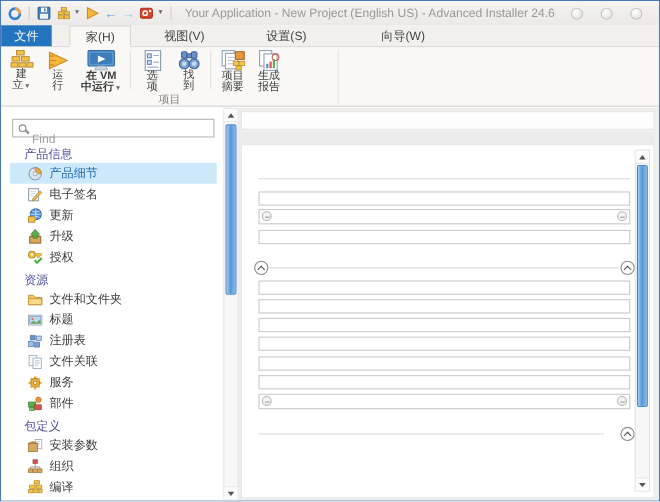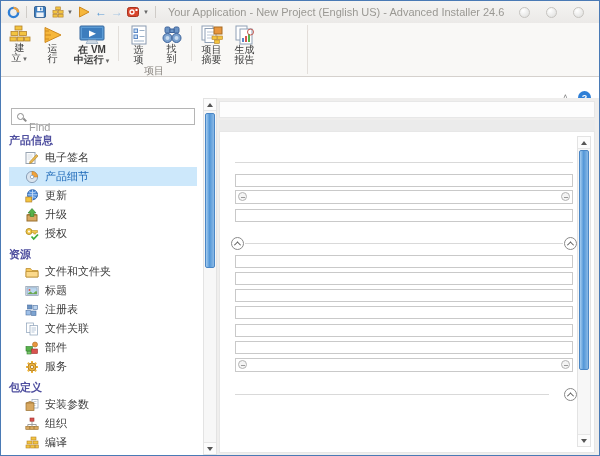--- a/index.html
+++ b/index.html
@@ -59,21 +59,21 @@
 
   
   .sidebar { width:202px; background:#fff; font-size:11px; overflow:hidden; position:relative; }
   .findbox { margin:10px 8px 4px 10px; height:17px; border:1px solid #b5b5b5; background:#fff;
              display:flex; align-items:center; padding:0 5px; gap:5px; }
   .mag { width:7px; height:7px; border:1.5px solid #8a8a8a; border-radius:50%; position:relative; flex:none; }
   .mag::after { content:""; position:absolute; width:4px; height:1.5px; background:#8a8a8a;
                 transform:rotate(45deg); right:-3.5px; bottom:-1.5px; }
   .find-input { border:none; outline:none; flex:1; font-size:11px; color:#444; background:transparent;margin-top:20px; }
   .find-input::placeholder { color:#a0a0a0; }
-  .side-header { color:#4f4f9f; font-weight:bold; height:19px; padding:4px 0 0 8px; }
+  .side-header { color:#4f4f9f; font-weight:normal; height:19px; padding:4px 0 0 21px; }
   .side-item { display:flex; align-items:center; gap:6px; height:19px; padding-left:24px; color:#3c3c3c; }
   .side-item.selected { background:#cde8fb; color:#1c68b8; margin:0 6px 0 8px; padding-left:16px; }
   .sicon { width:14px; height:14px; flex:none; display:flex; align-items:center; }
 
   
   .scrollbar { width:14px; background:#f7f7f7; border:1px solid #e3e3e3; display:flex;
                flex-direction:column; }
   .sb-btn { height:12px; background:#fcfcfc; border-bottom:1px solid #e6e6e6; display:flex;
             align-items:center; justify-content:center; flex:none; }
   .sb-btn.bottom { border-bottom:none; border-top:1px solid #e6e6e6; }
@@ -159,20 +159,27 @@
     <span class="qat-caret">▼</span>
     <span class="qat-sep"></span>
     <span class="title-text">Your Application - New Project (English US) - Advanced Installer 24.6</span>
     <span class="win-controls">
       <span class="win-circle"></span>
       <span class="win-circle"></span>
       <span class="win-circle"></span>
     </span>
   </div>
 
+  <div class="tabrow">
+    <div class="tab-file">文件</div>
+    <div class="tab active">家(H)</div>
+    <div class="tab">视图(V)</div>
+    <div class="tab">设置(S)</div>
+    <div class="tab">向导(W)</div>
+  </div>
 
   <div class="ribbon">
     <div class="ribbon-inner">
       <div class="big-btn">
         <span class="bicon">
           <svg width="22" height="18" viewBox="0 0 22 18">
               <g fill="#f3c440" stroke="#b5822a" stroke-width="0.8">
                 <rect x="6" y="1" width="7" height="4"></rect>
                 <rect x="2" y="6.5" width="7" height="4"></rect>
                 <rect x="10.5" y="6.5" width="7" height="4"></rect>
@@ -278,39 +285,39 @@
 
   <div class="content">
 
     <div class="sidebar">
       <div class="findbox">
         <span class="mag"></span>
         <input class="find-input" placeholder="Find" style="">
       </div>
 
       <div class="side-header">产品信息</div>
+      <div class="side-item selected">
+        <span class="sicon">
+          <svg width="14" height="14" viewBox="0 0 14 14">
+              <circle cx="7" cy="7" r="5.6" fill="#dae4ee" stroke="#8ba0b8"></circle>
+              <path d="M7 1.4 A5.6 5.6 0 0 1 12.6 7 L9 7 A2 2 0 0 0 7 5 Z" fill="#f0a23c" stroke="#c27d1e" stroke-width="0.5"></path>
+              <circle cx="7" cy="7" r="1.7" fill="#fff" stroke="#9db0c5"></circle>
+            </svg>
+        </span>
+        <span>产品细节</span>
+      </div>
       <div class="side-item">
         <span class="sicon">
           <svg width="14" height="14" viewBox="0 0 14 14">
               <rect x="1" y="1.5" width="9" height="11" fill="#fdfdfd" stroke="#98a4b2"></rect>
               <path d="M2.5 4 h5 M2.5 6 h5 M2.5 8 h3" stroke="#c3ccd6" stroke-width="0.7"></path>
               <path d="M5 10.5 L11.5 3.5 L13 5 L6.5 12 L4.5 12.5 Z" fill="#e9b84e" stroke="#a97f2b" stroke-width="0.6"></path>
             </svg>
         </span>
         <span>电子签名</span>
-      </div>
-      <div class="side-item selected">
-        <span class="sicon">
-          <svg width="14" height="14" viewBox="0 0 14 14">
-              <circle cx="7" cy="7" r="5.6" fill="#dae4ee" stroke="#8ba0b8"></circle>
-              <path d="M7 1.4 A5.6 5.6 0 0 1 12.6 7 L9 7 A2 2 0 0 0 7 5 Z" fill="#f0a23c" stroke="#c27d1e" stroke-width="0.5"></path>
-              <circle cx="7" cy="7" r="1.7" fill="#fff" stroke="#9db0c5"></circle>
-            </svg>
-        </span>
-        <span>产品细节</span>
       </div>
       <div class="side-item">
         <span class="sicon">
           <svg width="14" height="14" viewBox="0 0 14 14">
               <circle cx="7.5" cy="5.8" r="5" fill="#4f8edc" stroke="#2e62a8"></circle>
               <path d="M2.5 5.8 h10 M7.5 0.8 v10 M4 2.6 c2 1.6 5 1.6 7 0 M4 9 c2 -1.6 5 -1.6 7 0" stroke="#cfe2f7" fill="none" stroke-width="0.8"></path>
               <rect x="0.8" y="8" width="6" height="5" fill="#f3c440" stroke="#b5822a" stroke-width="0.7"></rect>
             </svg>
         </span>
         <span>更新</span>
@@ -377,39 +384,39 @@
               <rect x="1.5" y="1" width="7" height="9.5" fill="#fff" stroke="#8aa0b8" stroke-width="0.7"></rect>
               <rect x="5" y="3.5" width="7.5" height="9.5" fill="#fff" stroke="#8aa0b8" stroke-width="0.7"></rect>
               <path d="M6.5 6 h4.5 M6.5 8 h4.5 M6.5 10 h3" stroke="#9ab0c8" stroke-width="0.7"></path>
             </svg>
         </span>
         <span>文件关联</span>
       </div>
       <div class="side-item">
         <span class="sicon">
           <svg width="14" height="14" viewBox="0 0 14 14">
+              <g stroke="#f0b63e" stroke-width="2">
+                <path d="M7 1 v2 M7 11 v2 M1 7 h2 M11 7 h2 M2.8 2.8 l1.4 1.4 M9.8 9.8 l1.4 1.4 M11.2 2.8 L9.8 4.2 M4.2 9.8 L2.8 11.2"></path>
+              </g>
+              <circle cx="7" cy="7" r="4" fill="#f0b63e" stroke="#b5832a"></circle>
+              <circle cx="7" cy="7" r="1.6" fill="#fff" stroke="#b5832a"></circle>
+            </svg>
+        </span>
+        <span>服务</span>
+      </div>
+      <div class="side-item">
+        <span class="sicon">
+          <svg width="14" height="14" viewBox="0 0 14 14">
               <circle cx="10" cy="3.5" r="2.5" fill="#e8963e" stroke="#a86a20" stroke-width="0.6"></circle>
               <rect x="1" y="5.5" width="6.5" height="4.5" fill="#58b14c" stroke="#2f7f28" stroke-width="0.6"></rect>
               <rect x="6.5" y="8" width="6" height="4.5" fill="#d9534f" stroke="#9e2f2c" stroke-width="0.6"></rect>
               <rect x="2" y="10.5" width="4" height="2.5" fill="#7cc870" stroke="#2f7f28" stroke-width="0.6"></rect>
             </svg>
         </span>
         <span>部件</span>
-      </div>
-      <div class="side-item">
-        <span class="sicon">
-          <svg width="14" height="14" viewBox="0 0 14 14">
-              <g stroke="#f0b63e" stroke-width="2">
-                <path d="M7 1 v2 M7 11 v2 M1 7 h2 M11 7 h2 M2.8 2.8 l1.4 1.4 M9.8 9.8 l1.4 1.4 M11.2 2.8 L9.8 4.2 M4.2 9.8 L2.8 11.2"></path>
-              </g>
-              <circle cx="7" cy="7" r="4" fill="#f0b63e" stroke="#b5832a"></circle>
-              <circle cx="7" cy="7" r="1.6" fill="#fff" stroke="#b5832a"></circle>
-            </svg>
-        </span>
-        <span>服务</span>
       </div>
 
       <div class="side-header">包定义</div>
       <div class="side-item">
         <span class="sicon">
           <svg width="14" height="14" viewBox="0 0 14 14">
               <rect x="7" y="1.5" width="6" height="8.5" fill="#fff" stroke="#90a0b5" stroke-width="0.7"></rect>
               <path d="M8.5 3.5 h3 M8.5 5.5 h3 M8.5 7.5 h2" stroke="#b0bcc8" stroke-width="0.7"></path>
               <rect x="1" y="5" width="8" height="7.5" fill="#d8a861" stroke="#99702f" stroke-width="0.7"></rect>
               <path d="M1 5 L5 3.5 L9 5" fill="#c0904d" stroke="#99702f" stroke-width="0.7"></path>

